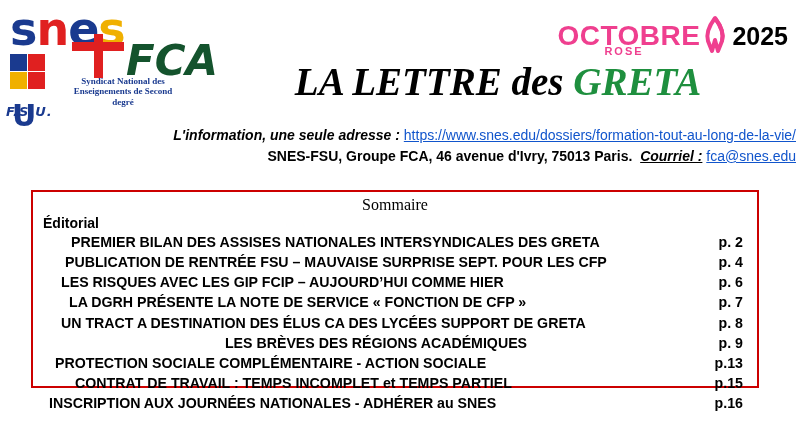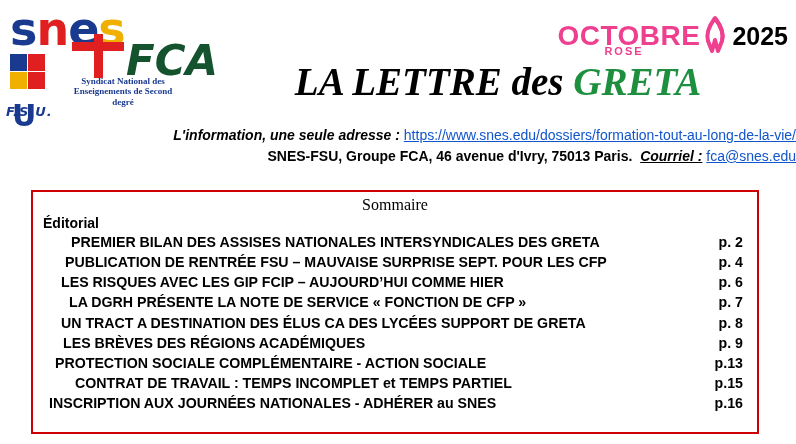--- a/index.html
+++ b/index.html
@@ -199,21 +199,21 @@
     font-style: italic;
     text-decoration: underline;
   }
 
   
   .sommaire-box {
     position: absolute;
     left: 31px;
     top: 190px;
     width: 728px;
-    height: 244px;
+    height: 198px;
     border: 2px solid #cc0000;
     box-sizing: border-box;
     background: #ffffff;
     padding: 4px 8px 0 8px;
   }
   .sommaire-title {
     text-align: center;
     font-family: "Liberation Serif", serif;
     font-size: 16px;
     margin-bottom: 1px;
@@ -242,21 +242,21 @@
     flex: 0 0 auto;
     width: 54px;
     text-align: right;
     padding-right: 6px;
   }
   .toc-row.indent-1 .toc-title { padding-left: 22px; }
   .toc-row.indent-2 .toc-title { padding-left: 16px; }
   .toc-row.indent-3 .toc-title { padding-left: 12px; }
   .toc-row.indent-4 .toc-title { padding-left: 20px; }
   .toc-row.indent-5 .toc-title { padding-left: 12px; }
-  .toc-row.indent-6 .toc-title { padding-left: 14px; }
+  .toc-row.indent-6 .toc-title { padding-left: 14px; text-align: center; }
   .toc-row.indent-7 .toc-title { padding-left: 6px; }
   .toc-row.indent-8 .toc-title { padding-left: 2px; margin-left: 24px; }
   .toc-row.indent-9 .toc-title { padding-left: 0px; }
 </style>
 </head>
 <body>
 
 <div class="header">
 
   <div class="logo-block">

